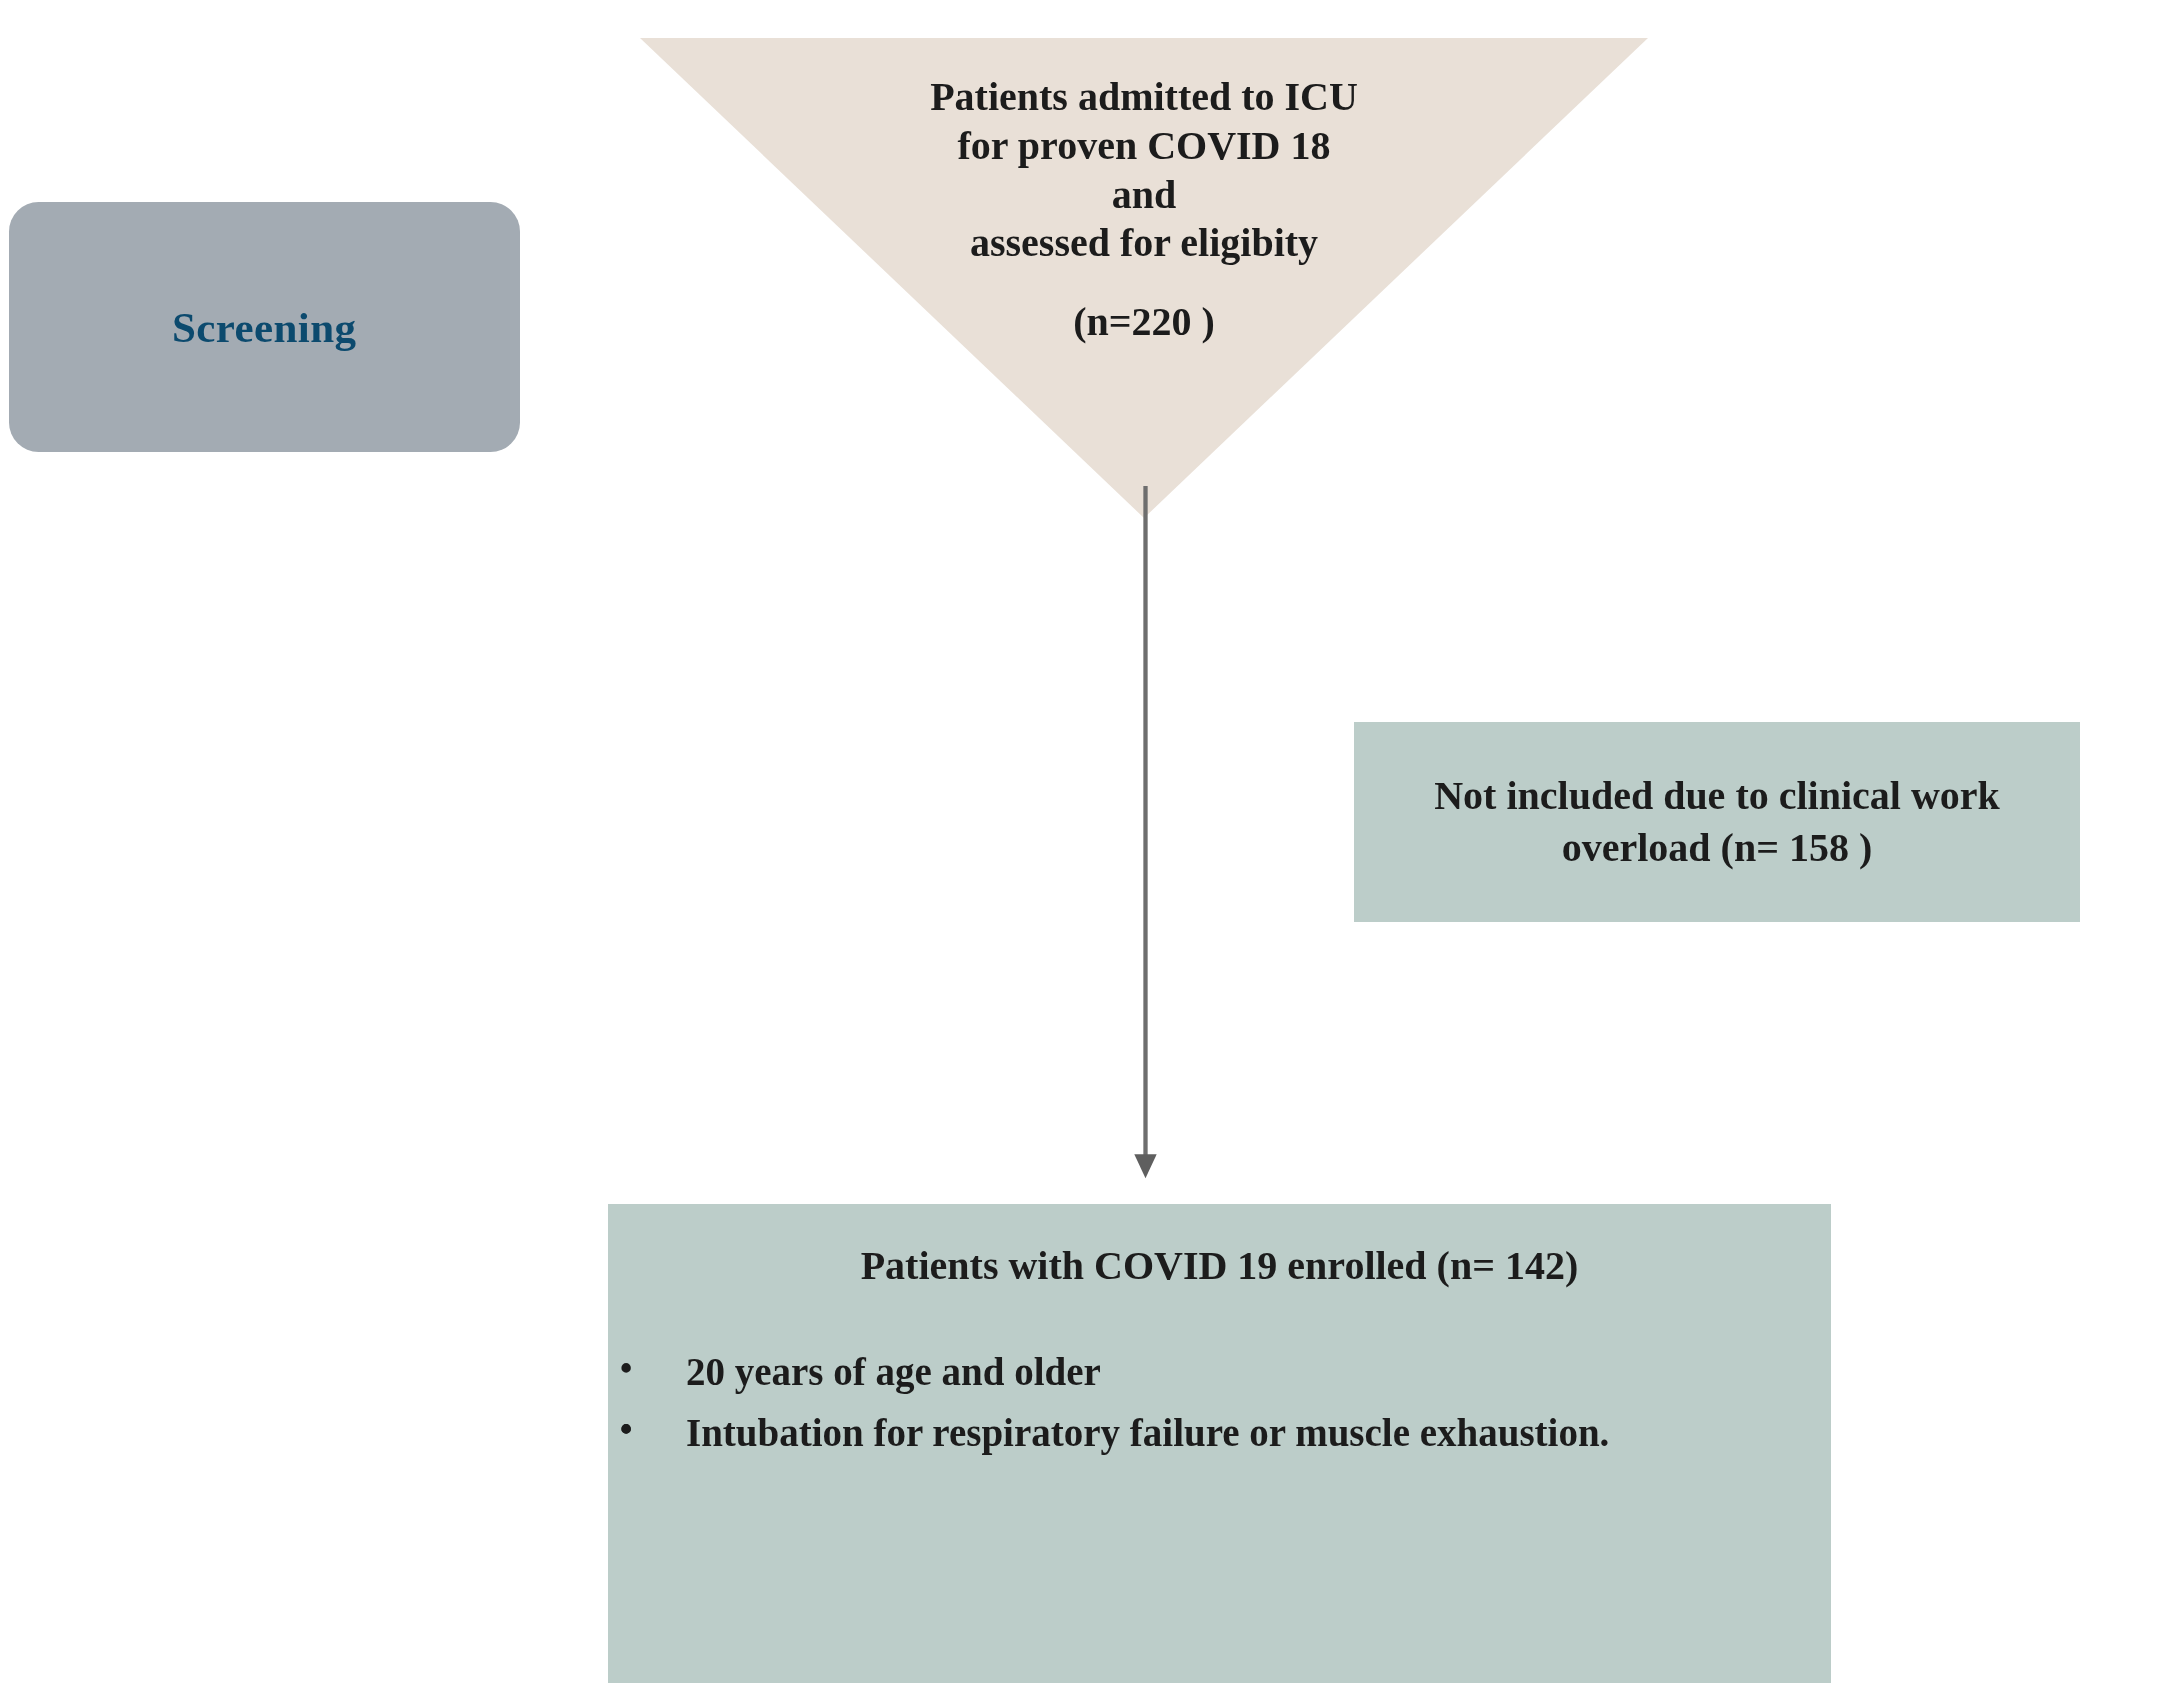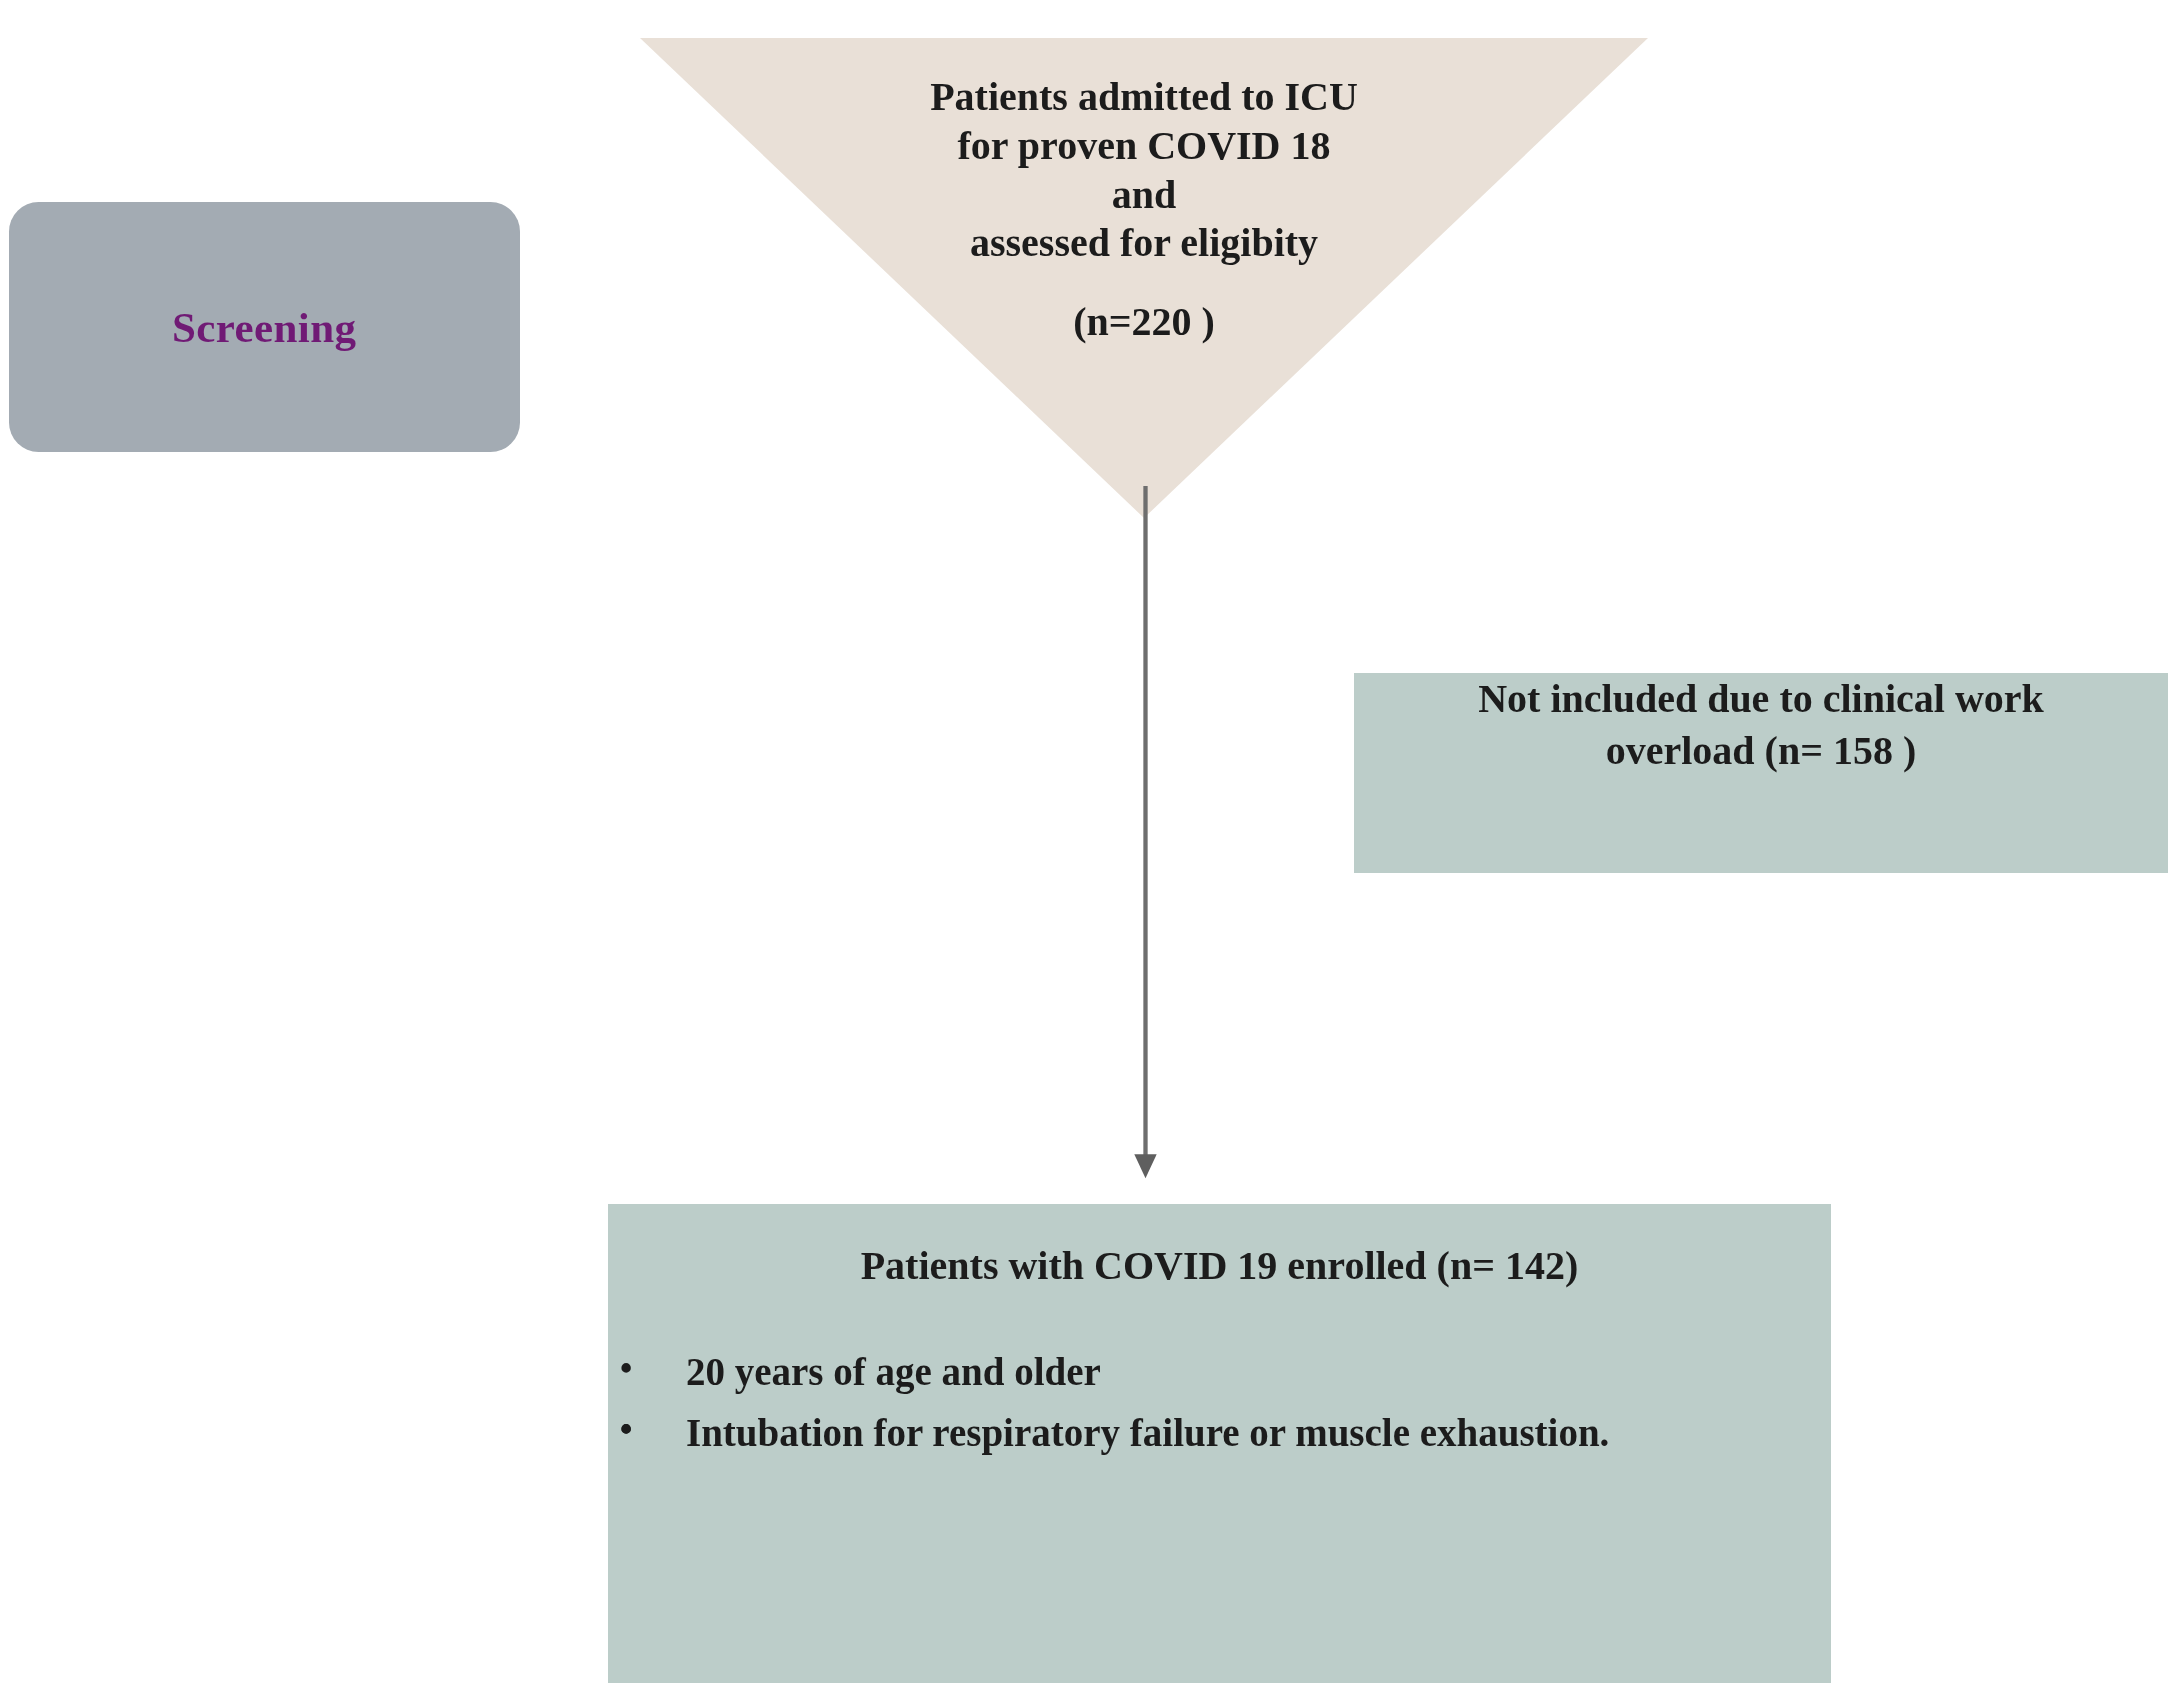--- a/index.html
+++ b/index.html
@@ -27,21 +27,21 @@
     height: 250px;
     background: #a3abb3;
     border-radius: 29.5px;
     display: flex;
     align-items: center;
     justify-content: center;
   }
   .screening-label {
     font-size: 43px;
     font-weight: bold;
-    color: #701a75;
+    color: #0c4a6e;
     letter-spacing: 0.4px;
   }
 
   
   .funnel {
     position: absolute;
     left: 640px;
     top: 0px;
     width: 1008px;
     height: 480px;
@@ -78,24 +78,25 @@
   .arrow svg { display: block; }
 
   
   .green-box {
     position: absolute;
     background: #bccdc9;
     color: #1c1c1c;
   }
   .excluded-box {
     left: 1354px;
-    top: 673px;
-    width: 814px;
+    top: 722px;
+    width: 726px;
     height: 200px;
     display: flex;
+    align-items: center;
     justify-content: center;
   }
   .excluded-text {
     text-align: center;
     font-size: 40px;
     font-weight: bold;
     line-height: 1.3;
     padding: 0 24px;
     white-space: pre-line;
   }

